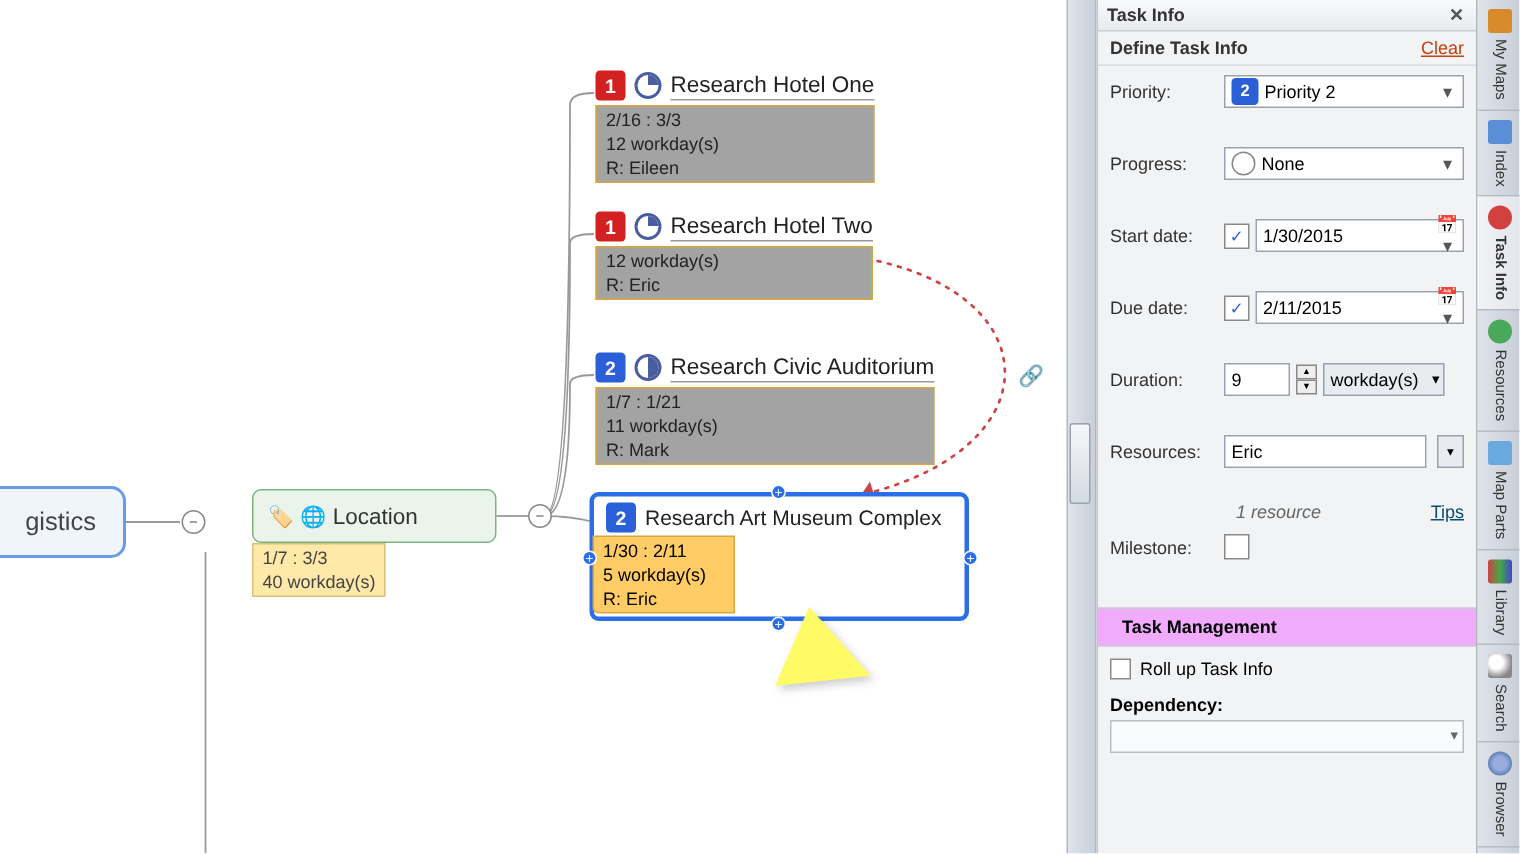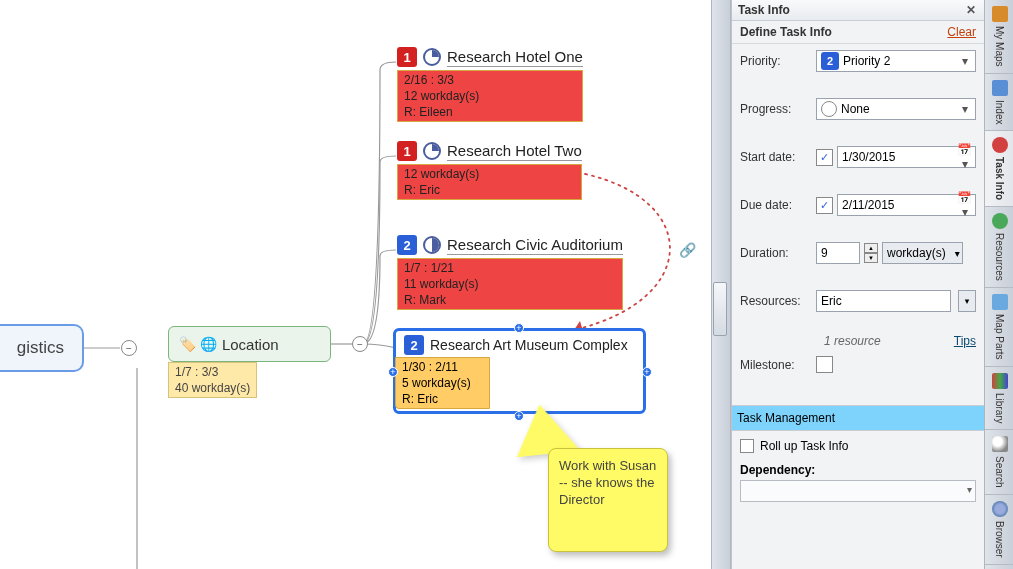--- a/index.html
+++ b/index.html
@@ -25,21 +25,21 @@
 .task { position: absolute; }
 .task-header { display: flex; align-items: center; gap: 6px; height: 26px; }
 .prio { width: 20px; height: 20px; border-radius: 3px; color: #fff; font-weight: bold; display: flex; align-items: center; justify-content: center; font-size: 13px; }
 .prio1 { background: #d32020; }
 .prio2 { background: #2a5fd8; }
 .pie { width: 18px; height: 18px; border-radius: 50%; border: 2px solid #4a5d9e; position: relative; background: #fff; }
 .pie::before { content: ''; position: absolute; inset: 0; border-radius: 50%; }
 .pie0::before { background: conic-gradient(#4a5d9e 0deg 90deg, transparent 90deg 360deg); }
 .pie50::before { background: conic-gradient(#4a5d9e 0deg 180deg, transparent 180deg 360deg); }
 .task-title { font-size: 15px; color: #222; border-bottom: 1px solid #999; padding-bottom: 1px; }
-.task-detail { background: #ef4444; border: 1px solid #d6a83f; padding: 1px 6px; font-size: 12px; line-height: 16px; color: #222; margin-top: 0; }
+.task-detail { background: #a3a3a3; border: 1px solid #d6a83f; padding: 1px 6px; font-size: 12px; line-height: 16px; color: #222; margin-top: 0; }
 
 
 .selected-task { position: absolute; left: 393px; top: 328px; width: 253px; height: 86px; border: 3px solid #2a6fe8; border-radius: 6px; background: #fff; }
 .selected-task .hdr { display: flex; align-items: center; gap: 6px; padding: 4px 8px 2px 8px; }
 .selected-task .hdr .tt { font-size: 14px; color: #222; }
 .selected-task .det { background: #ffcc66; border: 1px solid #d6a83f; padding: 1px 6px; font-size: 12px; line-height: 16px; margin: 0 0 0 -1px; border-bottom-left-radius: 4px; width: 95px; }
 .handle { position: absolute; width: 10px; height: 10px; background: #2a6fe8; border-radius: 50%; border: 1px solid #fff; color: #fff; font-size: 9px; line-height: 9px; text-align: center; }
 .selected-task .handle { color: #fff; }
 
 
@@ -67,21 +67,21 @@
 .txtin input { border: none; width: 100%; font-size: 12px; outline: none; }
 .prio-chip { width: 18px; height: 18px; background: #2a5fd8; color: #fff; border-radius: 3px; display: flex; align-items: center; justify-content: center; font-weight: bold; font-size: 11px; margin-right: 4px; }
 .prog-dot { width: 16px; height: 16px; border: 1px solid #888; border-radius: 50%; margin-right: 4px; background: #fff; }
 .chk { width: 17px; height: 17px; border: 1px solid #888; background: #fff; display: flex; align-items: center; justify-content: center; font-size: 11px; color: #2a5fd8; }
 .spinner { display: flex; flex-direction: column; width: 14px; }
 .spinner div { height: 10px; border: 1px solid #888; background: #eee; font-size: 6px; text-align: center; line-height: 8px; cursor: pointer; }
 .unitdd { height: 22px; border: 1px solid #9aa2ae; background: #e8ebef; padding: 0 16px 0 4px; display: flex; align-items: center; position: relative; font-size: 12px; }
 .unitdd .arrow { position: absolute; right: 2px; font-size: 10px; }
 .rsrc-note { font-style: italic; color: #666; padding-left: 84px; margin-top: -4px; margin-bottom: 8px; display: flex; justify-content: space-between; }
 .rsrc-note a { color: #0c4a6e; text-decoration: underline; font-style: normal; cursor: pointer; }
-.section-h { font-weight: normal; border-top: 1px solid #c9cdd4; border-bottom: 1px solid #c9cdd4; padding: 5px 5px; background: #7dd3fc; }
+.section-h { font-weight: bold; border-top: 1px solid #c9cdd4; border-bottom: 1px solid #c9cdd4; padding: 5px 16px; background: #f0abfc; }
 .plain-check { display: flex; align-items: center; gap: 6px; padding: 8px 8px 10px 8px; }
 .plain-check .box { width: 14px; height: 14px; border: 1px solid #888; background: #fff; }
 .dep { padding: 0 8px 10px 8px; }
 .dep-select { height: 22px; border: 1px solid #b8bdc5; background: #fafbfc; margin-top: 3px; position: relative; }
 .dep-select .arrow { position: absolute; right: 3px; top: 3px; font-size: 10px; color: #666; }
 .link-row { padding: 4px 8px; }
 .link-row a { color: #0a58c8; text-decoration: underline; cursor: pointer; }
 .close-x { width: 14px; height: 14px; color: #555; cursor: pointer; text-align: center; }
 .dropdown-btn { width: 18px; height: 22px; border: 1px solid #9aa2ae; background: #e8ebef; display: flex; align-items: center; justify-content: center; font-size: 9px; cursor: pointer; margin-left: 3px; }
 
@@ -180,21 +180,20 @@
       <span class="tt">Research Art Museum Complex</span>
     </div>
     <div class="det">
       <div>1/30 : 2/11</div>
       <div>5 workday(s)</div>
       <div>R: Eric</div>
     </div>
   </div>
 
   <div class="callout-tail"></div>
-  <div class="callout">Work with Susan -- she knows the Director</div>
 
 </div>
 
 <div class="pane-sep"></div>
 <div class="pane-grip"></div>
 
 <div class="panel">
   <div class="panel-title">
     <span>Task Info</span>
     <span class="close-x">✕</span>

